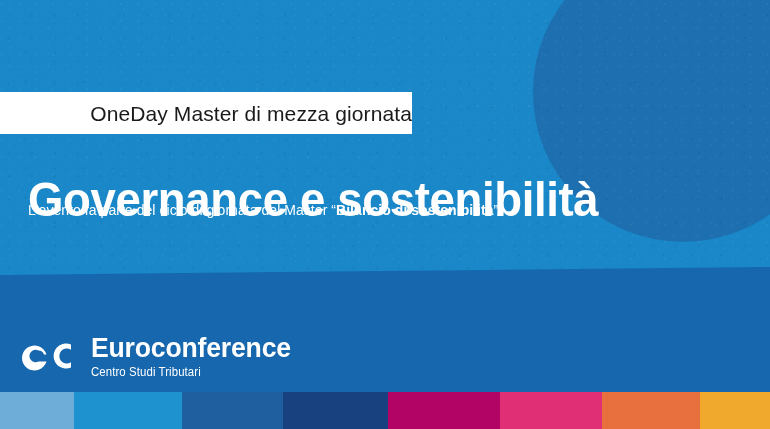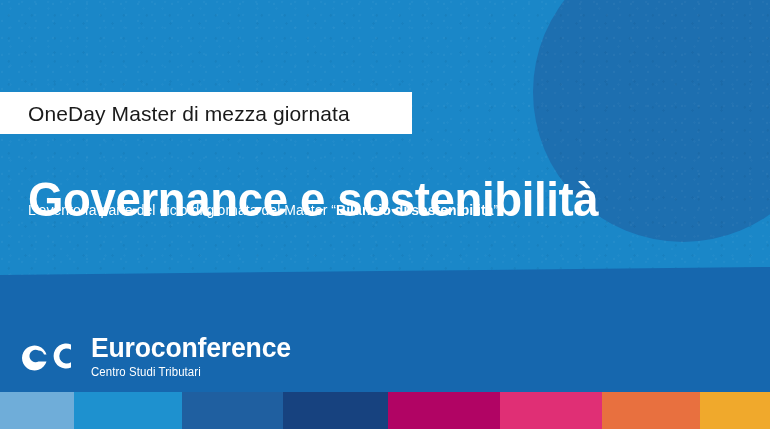--- a/index.html
+++ b/index.html
@@ -69,20 +69,21 @@
   
   .eyebrow-box {
     position: absolute;
     left: 0;
     top: 92px;
     width: 412px;
     height: 42px;
     background: #ffffff;
     display: flex;
     align-items: center;
+    justify-content: flex-end;
   }
   .eyebrow-text {
     margin-left: 28px;
     font-size: 21px;
     line-height: 1;
     color: #1a1a1a;
     letter-spacing: .1px;
     white-space: nowrap;
   }
 

